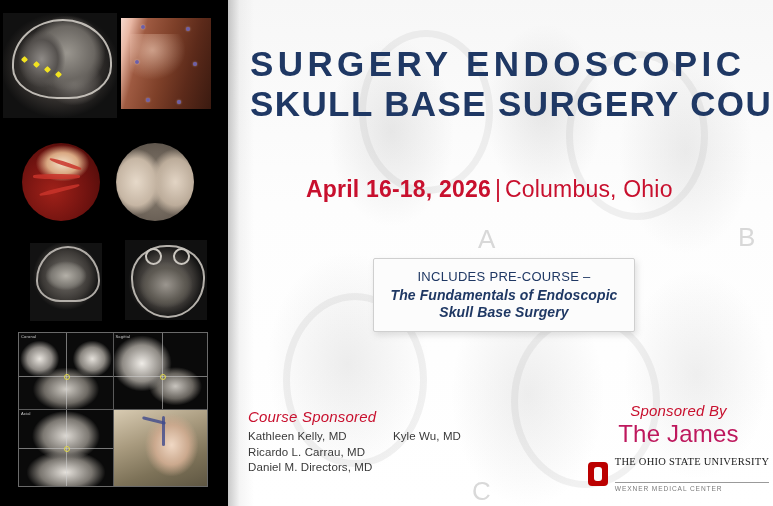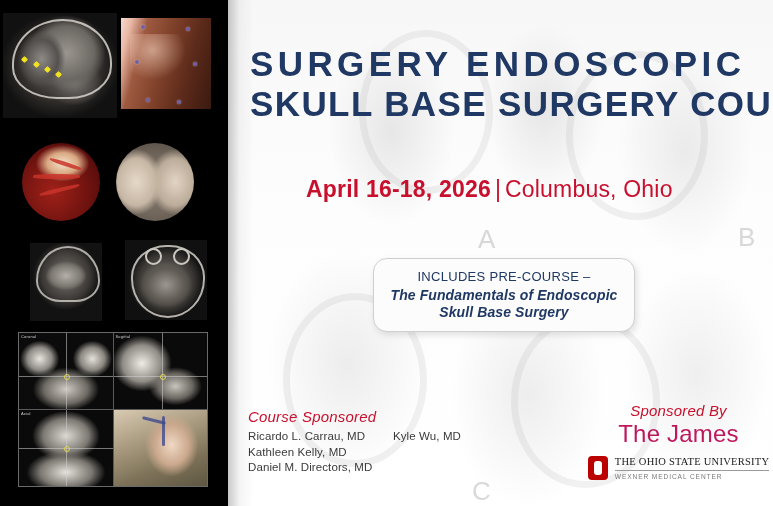--- a/index.html
+++ b/index.html
@@ -265,21 +265,21 @@
   .date-line .d-strong { font-weight: bold; letter-spacing: .2px; }
   .date-line .d-sep { font-weight: 400; padding: 0 4px; }
   .date-line .d-city { font-weight: 400; letter-spacing: .2px; }
 
   .precourse-box {
     position: absolute;
     left: 145px; top: 258px;
     width: 262px; height: 74px;
     background: #fcfcfc;
     border: 1px solid #cfcfcf;
-    border-radius: 14px;
+    border-radius: 2px;
     box-shadow: 2px 3px 6px rgba(120,120,120,.22);
     box-sizing: border-box;
     display: flex;
     flex-direction: column;
     align-items: center;
     justify-content: center;
   }
   .pc-line-1 {
     font-size: 13px;
     color: #1f3864;
@@ -362,21 +362,21 @@
     background: #fbfbfb;
     border-radius: 3px;
   }
   .osu-text { text-align: left; }
   .osu-name {
     font-family: "Liberation Serif", serif;
     font-size: 10.5px;
     color: #1a1a1a;
     letter-spacing: .25px;
     white-space: nowrap;
-    padding-bottom: 3px;
+    padding-bottom: 15px;
     border-bottom: 1px solid #9a9a9a;
   }
   .osu-sub {
     font-family: "Liberation Sans", sans-serif;
     font-size: 6.6px;
     color: #7a7a7a;
     letter-spacing: .9px;
     white-space: nowrap;
     padding-top: 2px;
   }
@@ -477,22 +477,22 @@
     <div class="precourse-box">
       <div class="pc-line-1">INCLUDES PRE-COURSE –</div>
       <div class="pc-line-2">The Fundamentals of Endoscopic</div>
       <div class="pc-line-3">Skull Base Surgery</div>
     </div>
 
     <div class="directors-block">
       <div class="directors-heading">Course Sponsored</div>
       <div class="directors-cols">
         <div class="dir-col dir-col-1">
+          <div class="dir-name">Kathleen Kelly, MD</div>
           <div class="dir-name">Ricardo L. Carrau, MD</div>
-          <div class="dir-name">Kathleen Kelly, MD</div>
           <div class="dir-name">Daniel M. Directors, MD</div>
         </div>
         <div class="dir-col dir-col-2">
           <div class="dir-name">Kyle Wu, MD</div>
         </div>
       </div>
     </div>
 
     <div class="sponsor-block">
       <div class="sponsored-by">Sponsored By</div>

